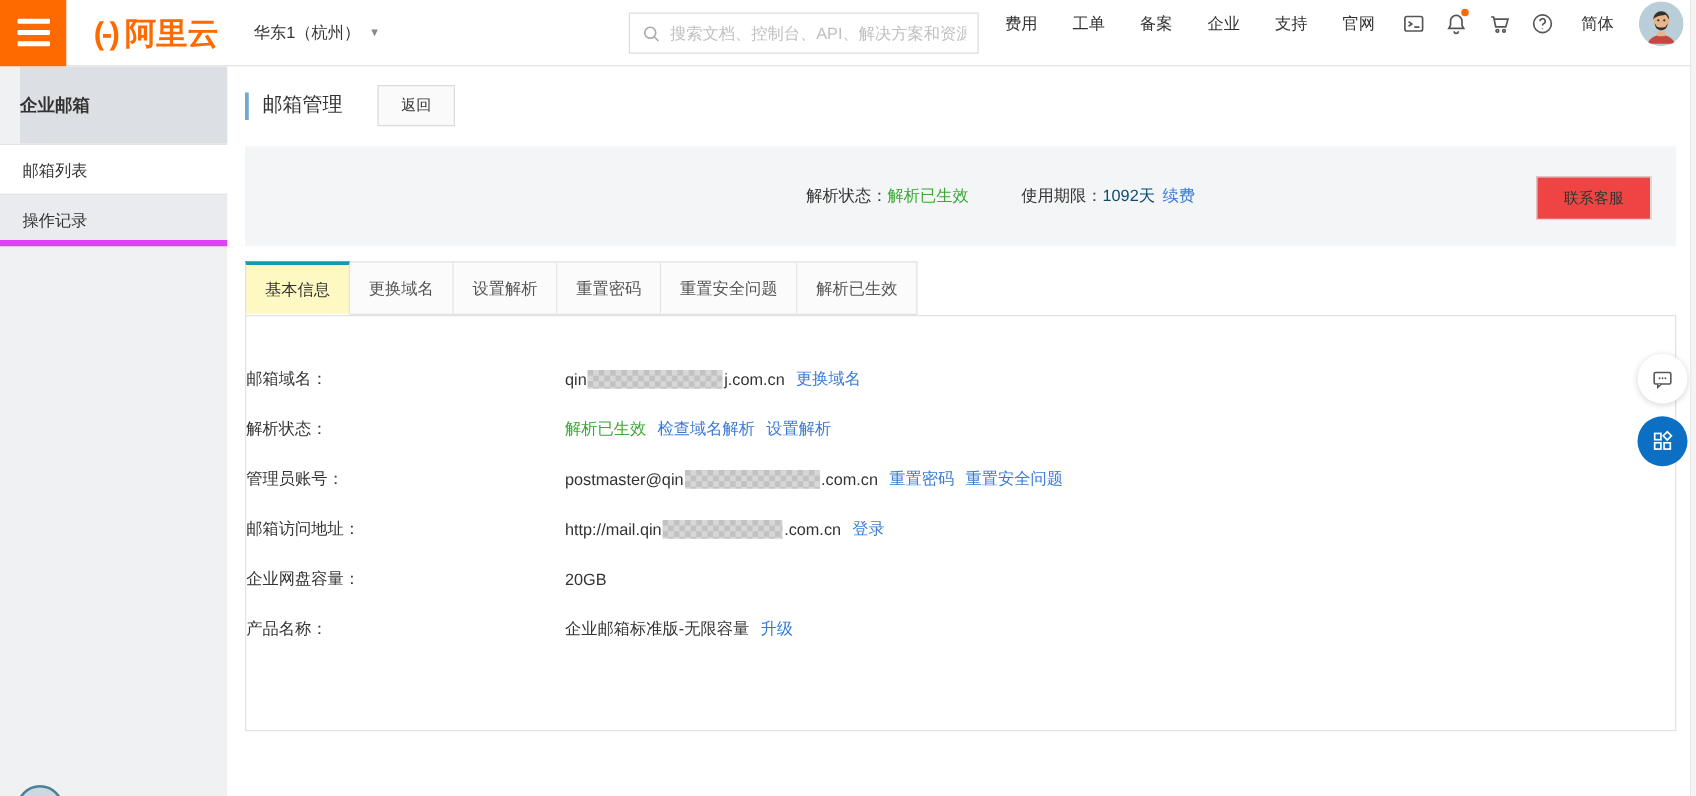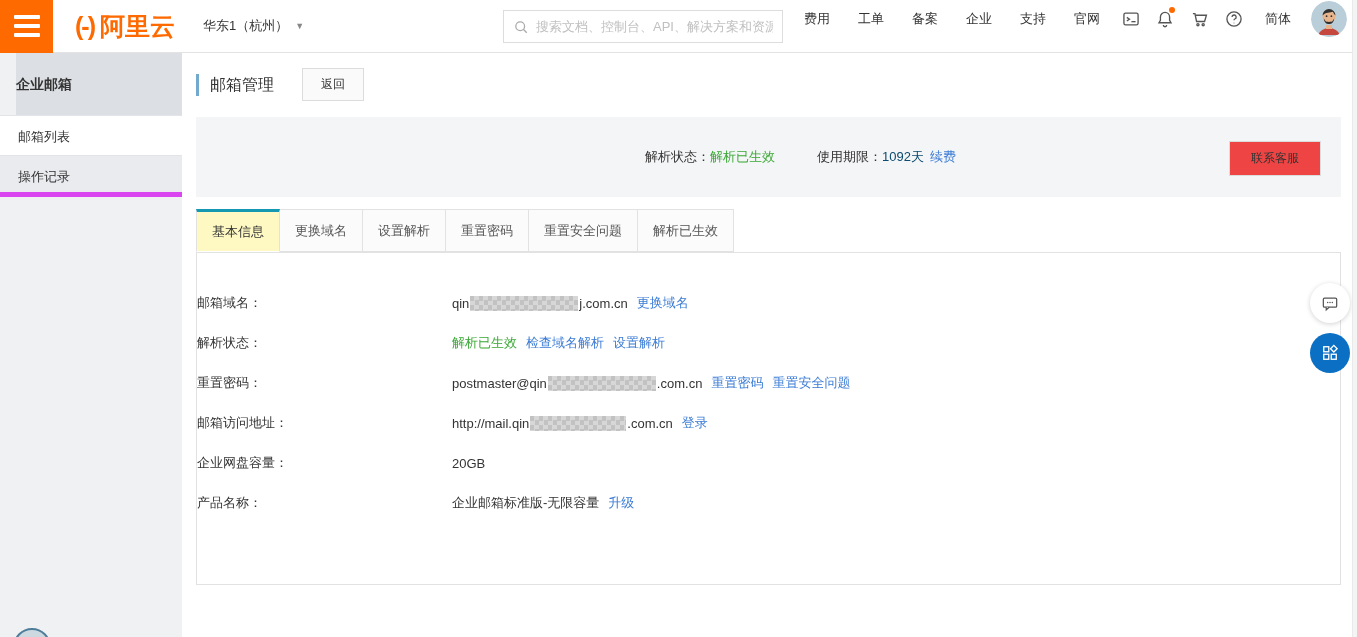--- a/index.html
+++ b/index.html
@@ -212,21 +212,21 @@
     <div class="row">
       <span class="label">解析状态：</span>
       <span class="value">
         <span class="green">解析已生效</span>
         <a class="link">检查域名解析</a>
         <a class="link">设置解析</a>
       </span>
     </div>
 
     <div class="row">
-      <span class="label">重置密码：</span>
+      <span class="label">管理员账号：</span>
       <span class="value">
         <span>postmaster@qin</span>
         <span class="redacted"></span>
         <span>.com.cn</span>
         <a class="link">重置密码</a>
         <a class="link">重置安全问题</a>
       </span>
     </div>
 
     <div class="row">

